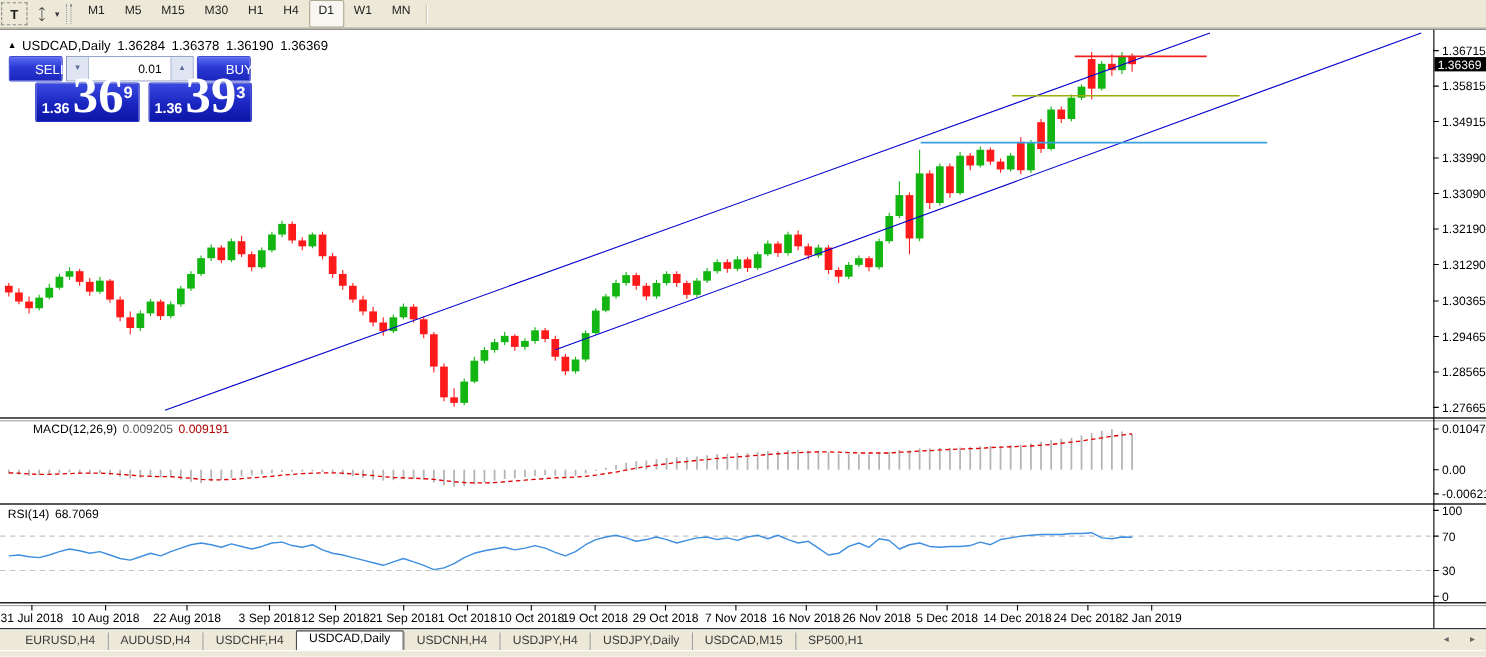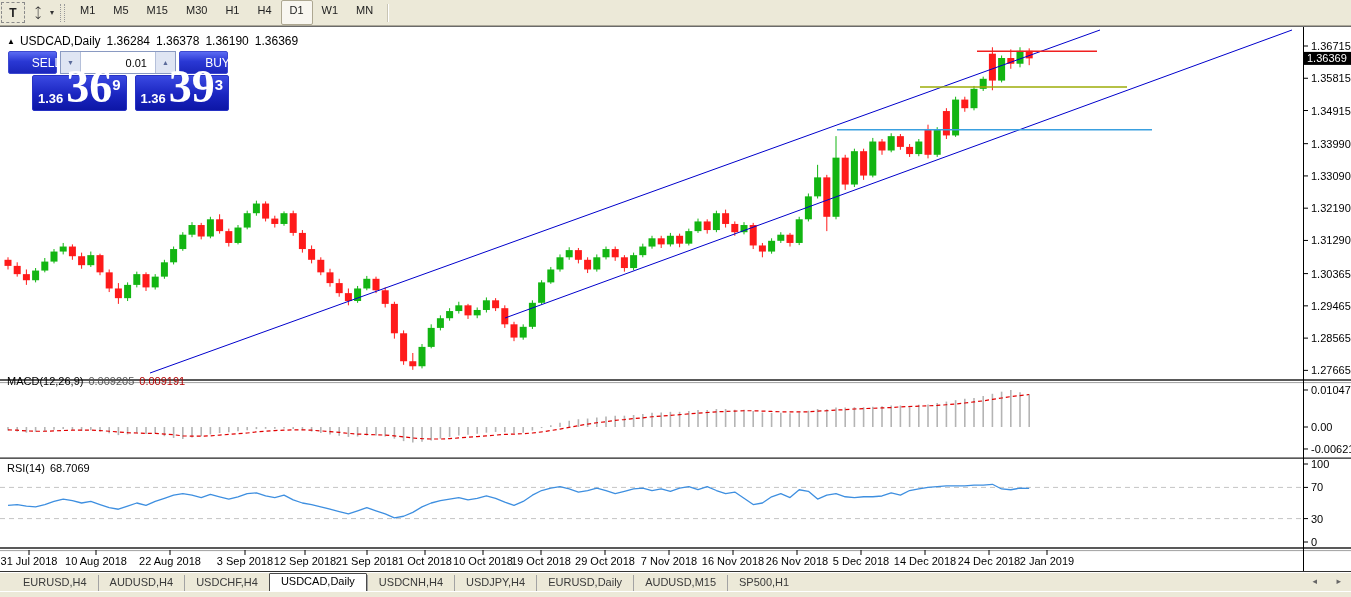--- a/index.html
+++ b/index.html
@@ -555,37 +555,37 @@
         <span class="p-sup">9</span>
       </div>
       <div class="price-box">
         <span class="p-small">1.36</span>
         <span class="p-big">39</span>
         <span class="p-sup">3</span>
       </div>
     </div>
   </div>
 
-  <div class="ind-label" style="top:375px;">
+  <div class="ind-label" style="top:385px;margin-left:23px;">
     <span>MACD(12,26,9)</span><span class="v1">0.009205</span><span class="v2">0.009191</span>
   </div>
   <div class="ind-label" style="top:462px;">
     <span>RSI(14)</span><span class="rsi-v">68.7069</span>
   </div>
 
   <div class="tabbar">
     <div class="tab-lead"></div>
     <span id="tabs-host" style="display:flex;align-items:center;">
         <div class="tab">EURUSD,H4</div>
         <div class="tab">AUDUSD,H4</div>
         <div class="tab">USDCHF,H4</div>
         <div class="tab active">USDCAD,Daily</div>
         <div class="tab">USDCNH,H4</div>
         <div class="tab">USDJPY,H4</div>
-        <div class="tab">EURUSD,Daily</div>
-        <div class="tab">AUDUSD,M15</div>
+        <div class="tab">USDJPY,Daily</div>
+        <div class="tab">USDCAD,M15</div>
         <div class="tab">SP500,H1</div>
       </span>
     <span class="tab-scroll" style="right:34px;">◂</span>
     <span class="tab-scroll" style="right:10px;">▸</span>
   </div>
   <div class="statusbar"></div>
 </div>
 
 </body></html>

